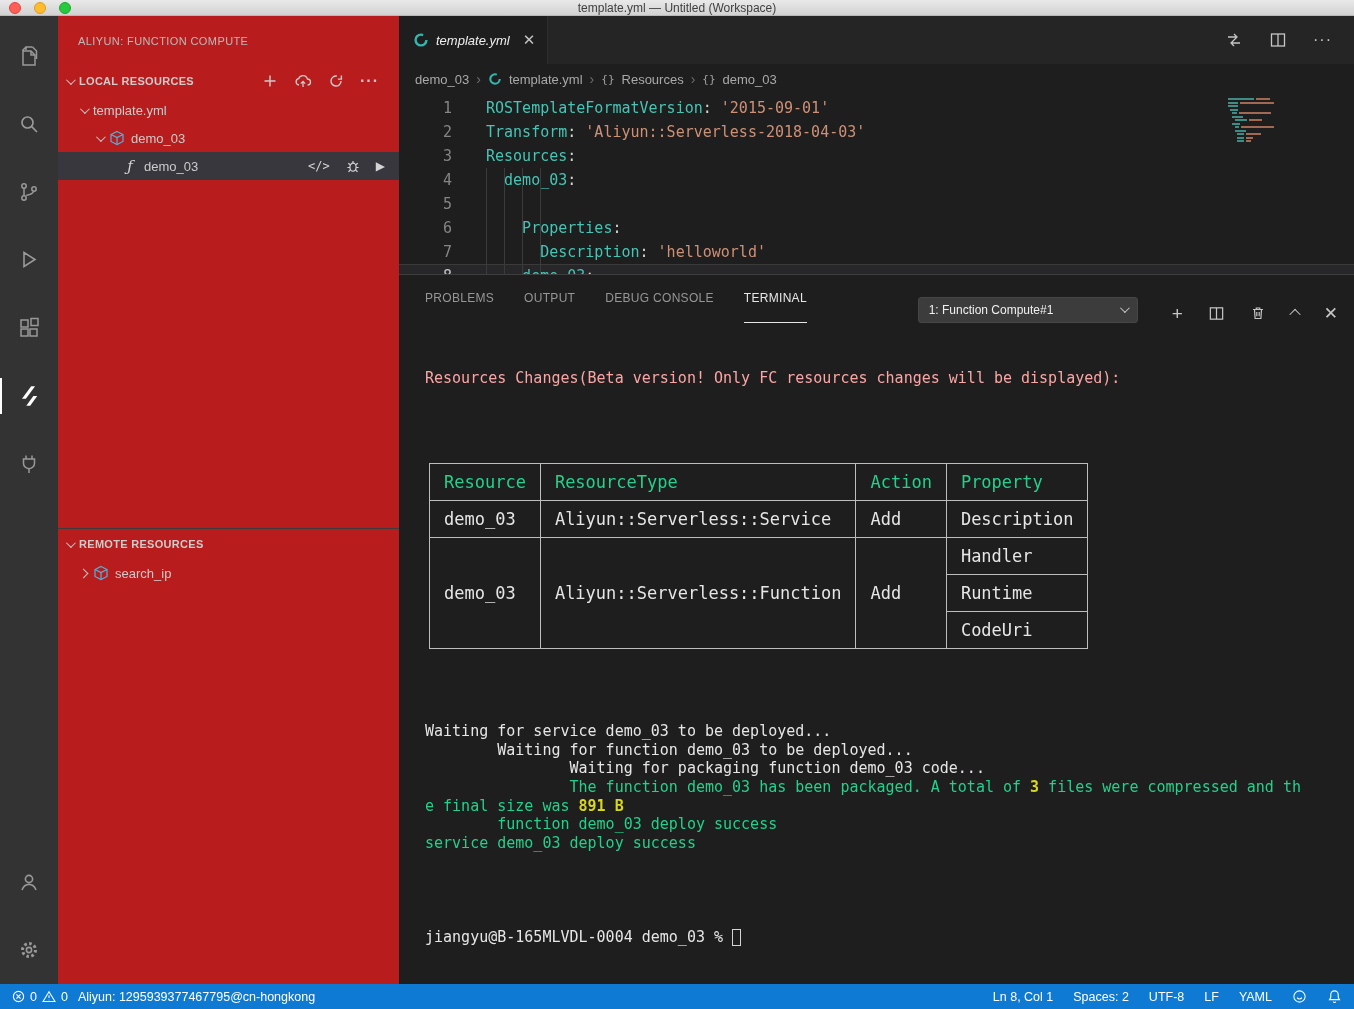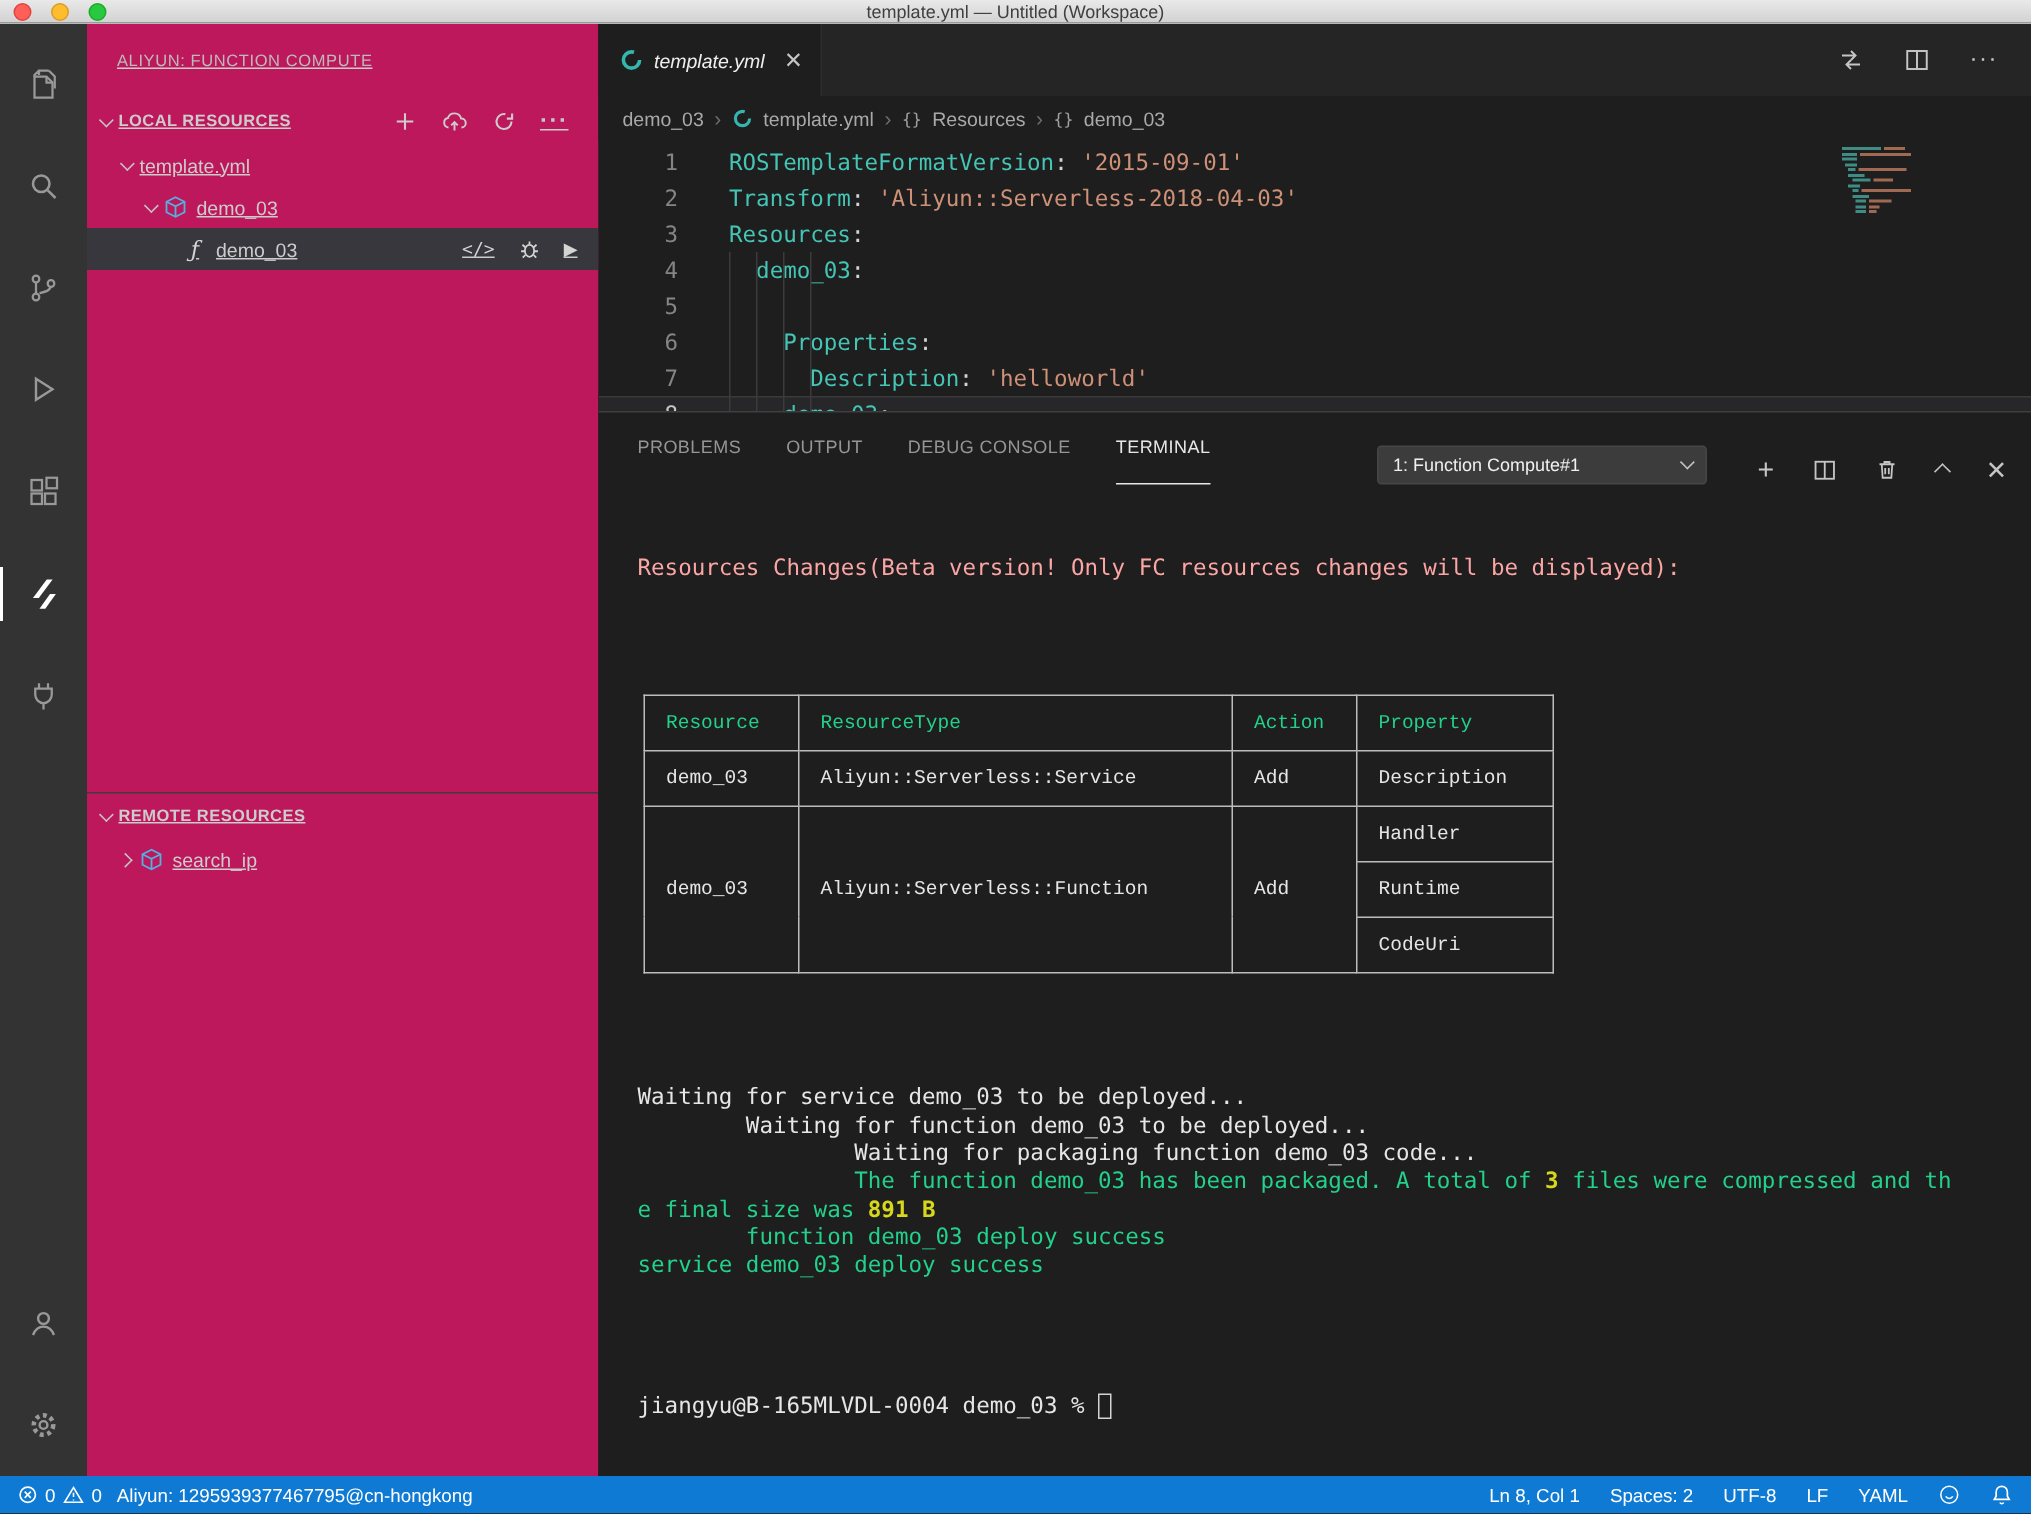--- a/index.html
+++ b/index.html
@@ -21,21 +21,21 @@
   .main { flex:1; display:flex; min-height:0; }
 
   
   .activitybar { width:58px; background:#333333; display:flex; flex-direction:column; padding-top:6px; }
   .ab-item { height:68px; display:flex; align-items:center; justify-content:center; color:#999999; position:relative; }
   .ab-item.active { color:#ffffff; }
   .ab-item.active::before { content:""; position:absolute; left:0; top:16px; bottom:16px; width:2px; background:#ffffff; }
   .ab-spacer { flex:1; }
 
   
-  .sidebar { width:341px; background:#be185d; color:#cccccc; display:flex; flex-direction:column; font-size:13px;text-decoration:underline; }
+  .sidebar { width:341px; background:#b91c1c; color:#cccccc; display:flex; flex-direction:column; font-size:13px; }
   .sidebar-title { height:50px; display:flex; align-items:center; padding:0 20px; font-size:11px;
                    color:#bbbbbb; letter-spacing:.4px; }
   .section-header { height:30px; display:flex; align-items:center; gap:6px; padding:0 8px;
                     font-size:11px; font-weight:bold; letter-spacing:.3px; }
   .section-actions { margin-left:auto; display:flex; gap:16px; padding-right:12px; color:#cccccc; align-items:center; }
   .tree-row { height:28px; display:flex; align-items:center; gap:6px; white-space:nowrap; }
   .tree-row.selected { background:#37373d; }
   .row-actions { margin-left:auto; display:flex; gap:15px; align-items:center; padding-right:14px; color:#d4d4d4; }
   .code-tag { font-family:"DejaVu Sans Mono", monospace; font-size:12px; color:#d4d4d4; }
   .fn-glyph { font-family:"DejaVu Serif", serif; font-style:italic; font-size:15px; color:#d4d4d4; width:16px; text-align:center; }
@@ -92,21 +92,21 @@
   .panel-actions { display:flex; gap:25px; align-items:center; color:#c5c5c5; }
   .panel-actions .plus { font-size:19px; line-height:1; }
   .panel-actions .closex { font-size:17px; line-height:1; }
   .chev-up { width:8px; height:8px; border-right:1.5px solid #c5c5c5; border-bottom:1.5px solid #c5c5c5;
              transform:rotate(225deg) translate(-1px,-1px); display:inline-block; }
 
   
   .terminal { flex:1; font-family:"DejaVu Sans Mono", monospace; font-size:15px; line-height:18.7px;
               color:#e6e6e6; padding:9px 14px 0 26px; overflow:hidden; white-space:pre; }
   .term-intro { color:#fca5a5; }
-  .rc-table { border-collapse:collapse; margin:19px 0 0 4px; font-size:13px;font-family:Liberation Mono, monospace; }
+  .rc-table { border-collapse:collapse; margin:19px 0 0 4px; font-size:17px; }
   .rc-table th, .rc-table td { border:1px solid #bdbdbd; font-weight:normal; text-align:left;
                                padding:0 14px; height:37px; white-space:pre; }
   .rc-table th { color:#23d18b; }
   .rc-table td { color:#e6e6e6; }
   .col-resource { min-width:103px; } .col-type { min-width:289px; }
   .col-action { min-width:83px; } .col-prop { min-width:131px; }
   .term-log { margin-top:17px; }
   .term-line { height:18.7px; }
   .t-w { color:#e6e6e6; } .t-g { color:#23d18b; } .t-y { color:#d7d71d; font-weight:bold; }
   .term-prompt { margin-top:19px; display:flex; align-items:center; }

